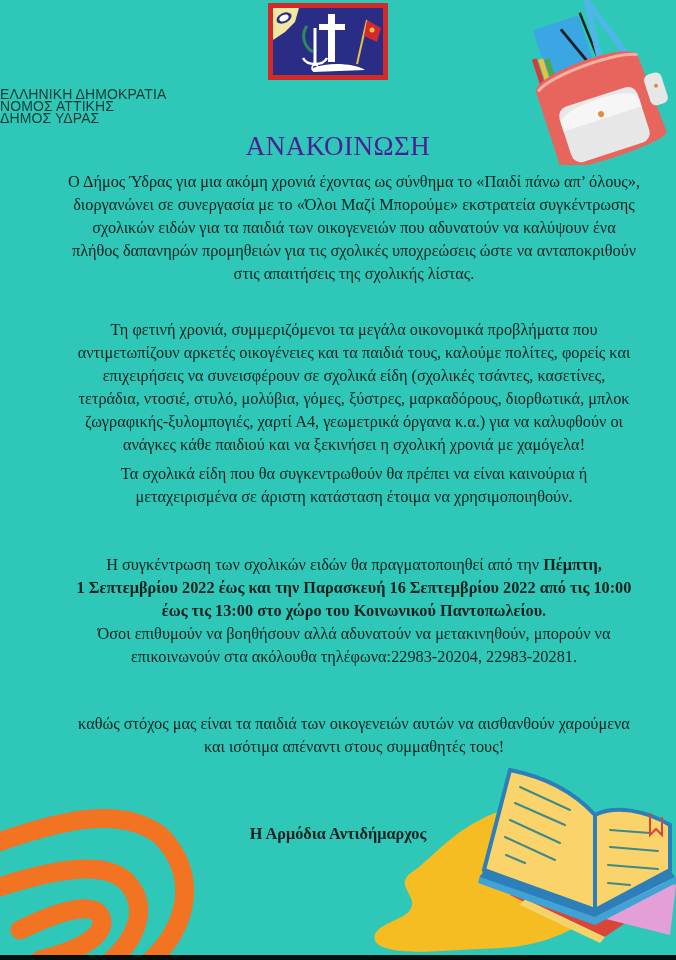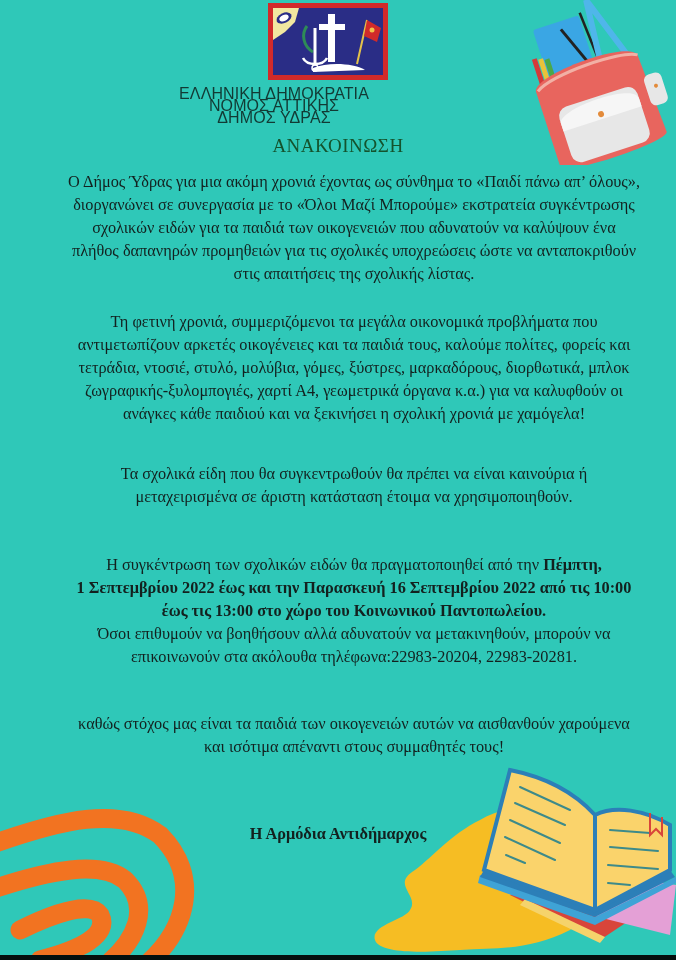--- a/index.html
+++ b/index.html
@@ -21,43 +21,43 @@
   .flag {
     position: absolute; left: 268px; top: 3px; width: 120px; height: 77px;
     background: #d12a2a;
   }
   .flag-inner {
     position: absolute; left: 5px; top: 5px; right: 5px; bottom: 5px;
     background: #2a2d86; overflow: hidden;
   }
   .header-lines {
     position: absolute; left: 0; width: 548px; top: 88px;
-    text-align: center;
+    text-align: left;
     font-family: "Liberation Sans", "DejaVu Sans", sans-serif;
-    font-size: 16px; line-height: 12px; color: #123a34;
+    font-size: 14px; line-height: 12px; color: #123a34;
     letter-spacing: 0.1px;
   }
   .title {
     position: absolute; left: 0; width: 676px; top: 130px;
     text-align: center;
-    font-size: 19px; line-height: 32px; letter-spacing: 0.5px;
-    color: #14532d;
+    font-size: 27px; line-height: 32px; letter-spacing: 0.5px;
+    color: #4c1d95;
   }
 
   .para {
     position: absolute; left: 0; width: 676px;
     text-align: center;
     font-size: 16.3px; line-height: 23px;
     color: #13211f;
   }
   .para .ln { display: block; white-space: nowrap; padding-left: 32px; }
   .para b { font-weight: bold; }
 
   .p1 { top: 170px; }
-  .p2 { top: 310px; }
+  .p2 { top: 318px; }
   .p3 { top: 462px; }
   .p4 { top: 553px; }
   .p5 { top: 712px; }
   .sig1 { top: 794px; font-weight: bold; margin-top: 28px; }
   .sig2 { top: 844px; font-weight: bold; }
 
   .decor { position: absolute; }
 </style>
 </head>
 <body>
@@ -167,20 +167,21 @@
     <span class="ln">Ο Δήμος Ύδρας για μια ακόμη χρονιά έχοντας ως σύνθημα το «Παιδί πάνω απ’ όλους»,</span>
     <span class="ln">διοργανώνει σε συνεργασία με το «Όλοι Μαζί Μπορούμε» εκστρατεία συγκέντρωσης</span>
     <span class="ln">σχολικών ειδών για τα παιδιά των οικογενειών που αδυνατούν να καλύψουν ένα</span>
     <span class="ln">πλήθος δαπανηρών προμηθειών για τις σχολικές υποχρεώσεις ώστε να ανταποκριθούν</span>
     <span class="ln">στις απαιτήσεις της σχολικής λίστας.</span>
   </div>
 
   <div class="para p2">
     <span class="ln">Τη φετινή χρονιά, συμμεριζόμενοι τα μεγάλα οικονομικά προβλήματα που</span>
     <span class="ln">αντιμετωπίζουν αρκετές οικογένειες και τα παιδιά τους, καλούμε πολίτες, φορείς και</span>
+    <span class="ln">επιχειρήσεις να συνεισφέρουν σε σχολικά είδη (σχολικές τσάντες, κασετίνες,</span>
     <span class="ln">τετράδια, ντοσιέ, στυλό, μολύβια, γόμες, ξύστρες, μαρκαδόρους, διορθωτικά, μπλοκ</span>
     <span class="ln">ζωγραφικής-ξυλομπογιές, χαρτί Α4, γεωμετρικά όργανα κ.α.) για να καλυφθούν οι</span>
     <span class="ln">ανάγκες κάθε παιδιού και να ξεκινήσει η σχολική χρονιά με χαμόγελα!</span>
   </div>
 
   <div class="para p3">
     <span class="ln">Τα σχολικά είδη που θα συγκεντρωθούν θα πρέπει να είναι καινούρια ή</span>
     <span class="ln">μεταχειρισμένα σε άριστη κατάσταση έτοιμα να χρησιμοποιηθούν.</span>
   </div>
 

